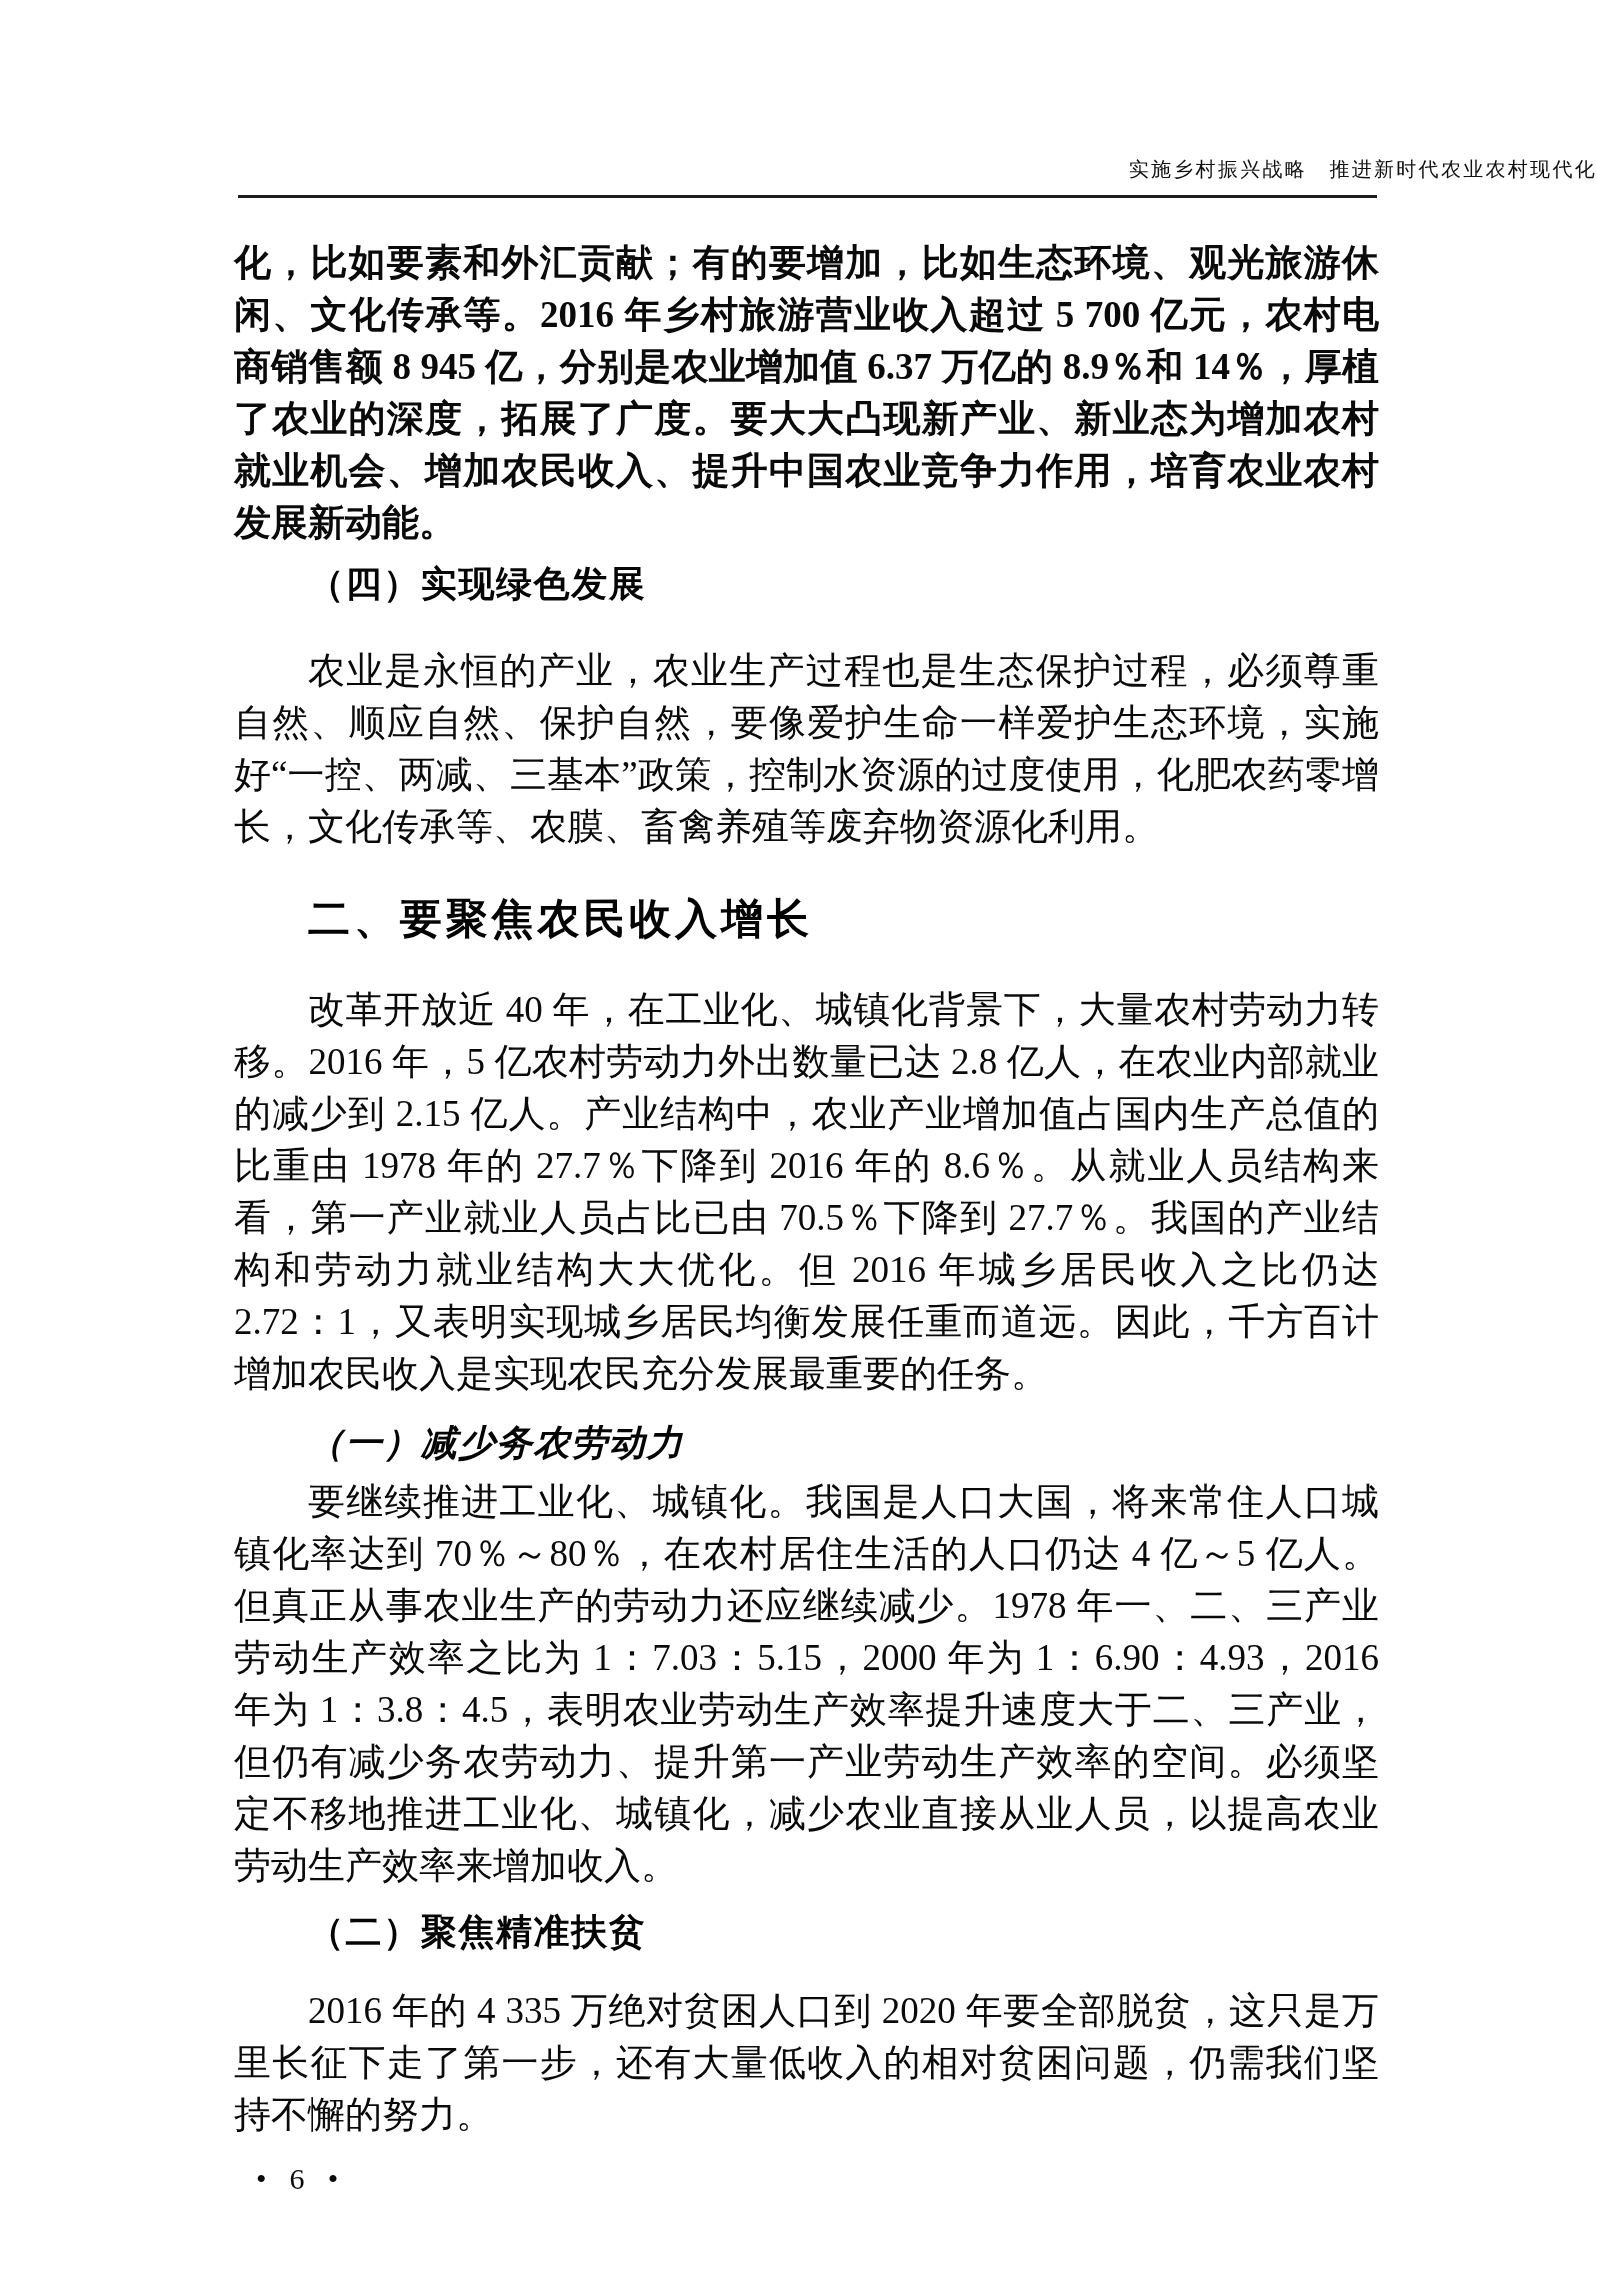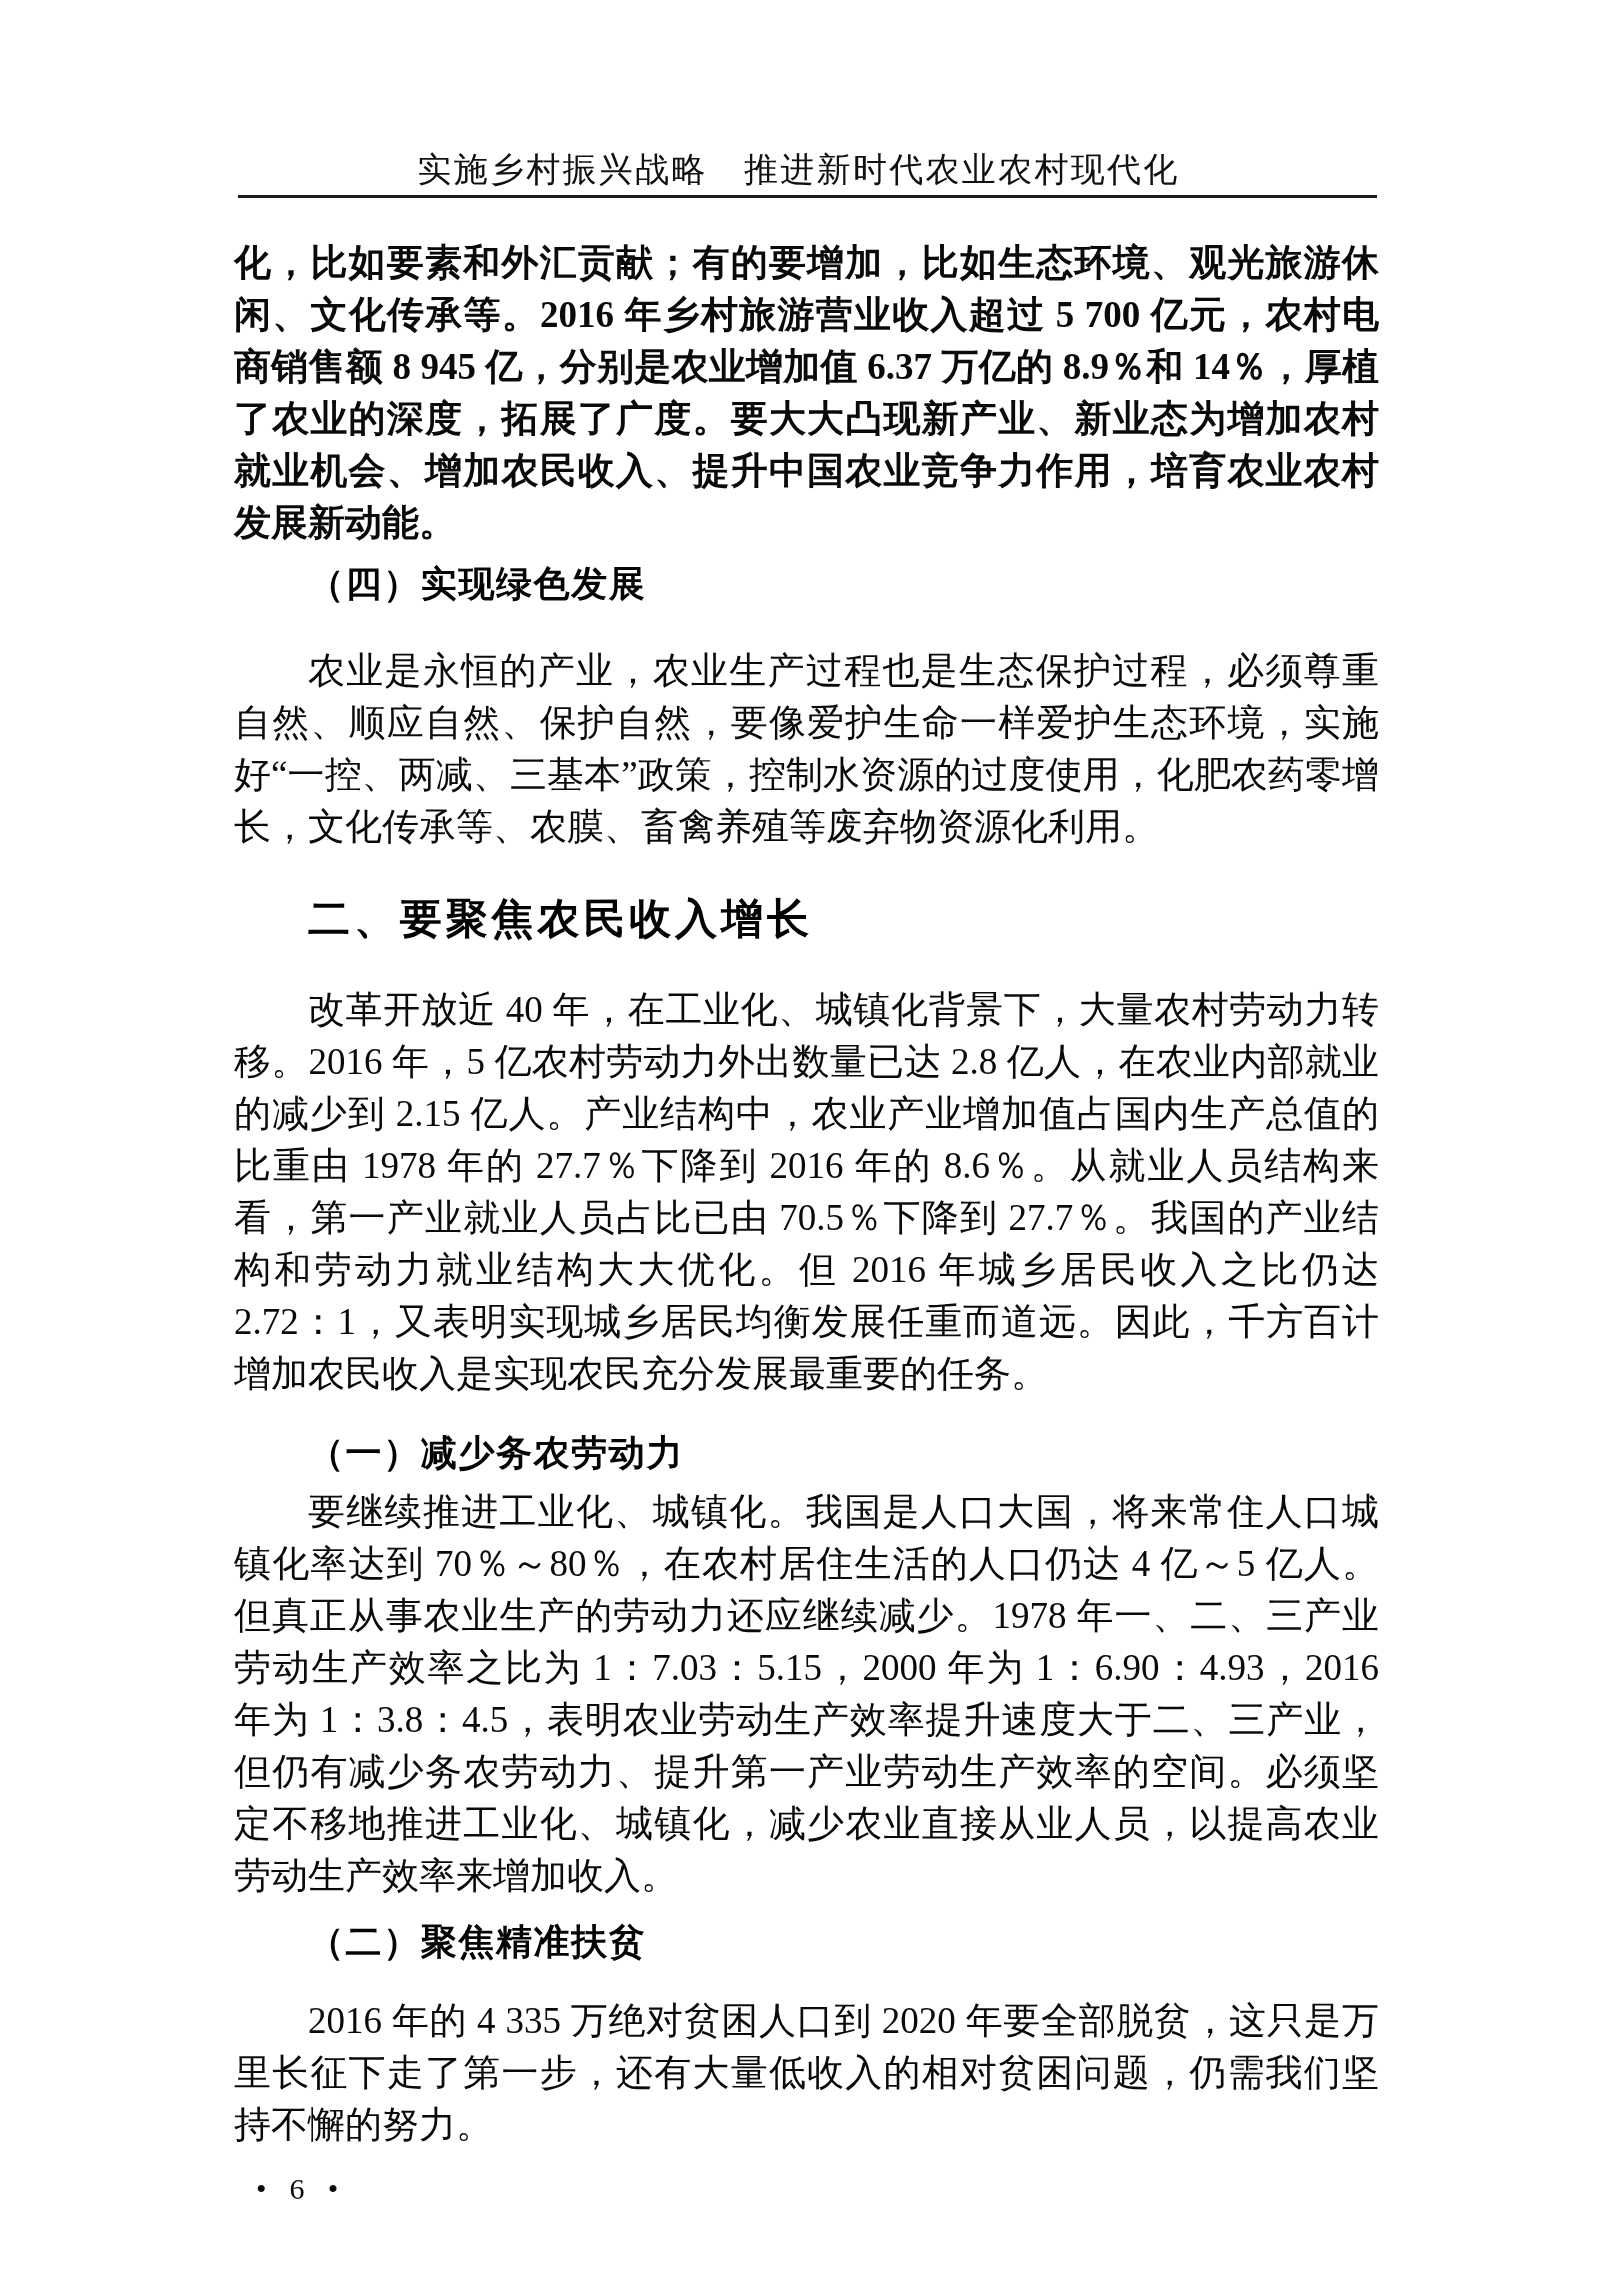--- a/index.html
+++ b/index.html
@@ -13,22 +13,22 @@
     height: 2295px;
     margin: 0 auto;
     background: #ffffff;
     color: #000000;
     font-family: "Liberation Serif", "DejaVu Serif", serif;
     overflow: hidden;
   }
   
   .running-header {
     padding-top: 153px;
-    text-align: center;
-    font-size: 34px;
+    text-align: right;
+    font-size: 20px;
     line-height: 33px;
     letter-spacing: 2.3px;
     color: #111111;
     white-space: pre;
   }
   .header-rule {
     margin: 9.4px 0 0 238px;
     width: 1139px;
     height: 2.3px;
     background: #1c1c1c;
@@ -57,21 +57,21 @@
   .sub-heading {
     margin: 0 0 0 74px;
     font-family: "Liberation Sans", "DejaVu Sans", sans-serif;
     font-weight: bold;
     font-size: 36px;
     line-height: 45px;
     letter-spacing: 1.6px;
     color: #050505;
   }
   .mt-h-four { margin-top: 12.5px; }
-  .mt-h-one  { margin-top: 30px; }
+  .mt-h-one  { margin-top: 20px; font-style: italic; }
   .mt-h-two  { margin-top: 17px; }
   
   .main-heading {
     margin: 41px 0 0 74px;
     font-family: "Liberation Sans", "DejaVu Sans", sans-serif;
     font-weight: bold;
     font-size: 42px;
     line-height: 50px;
     letter-spacing: 3.9px;
     color: #030303;

